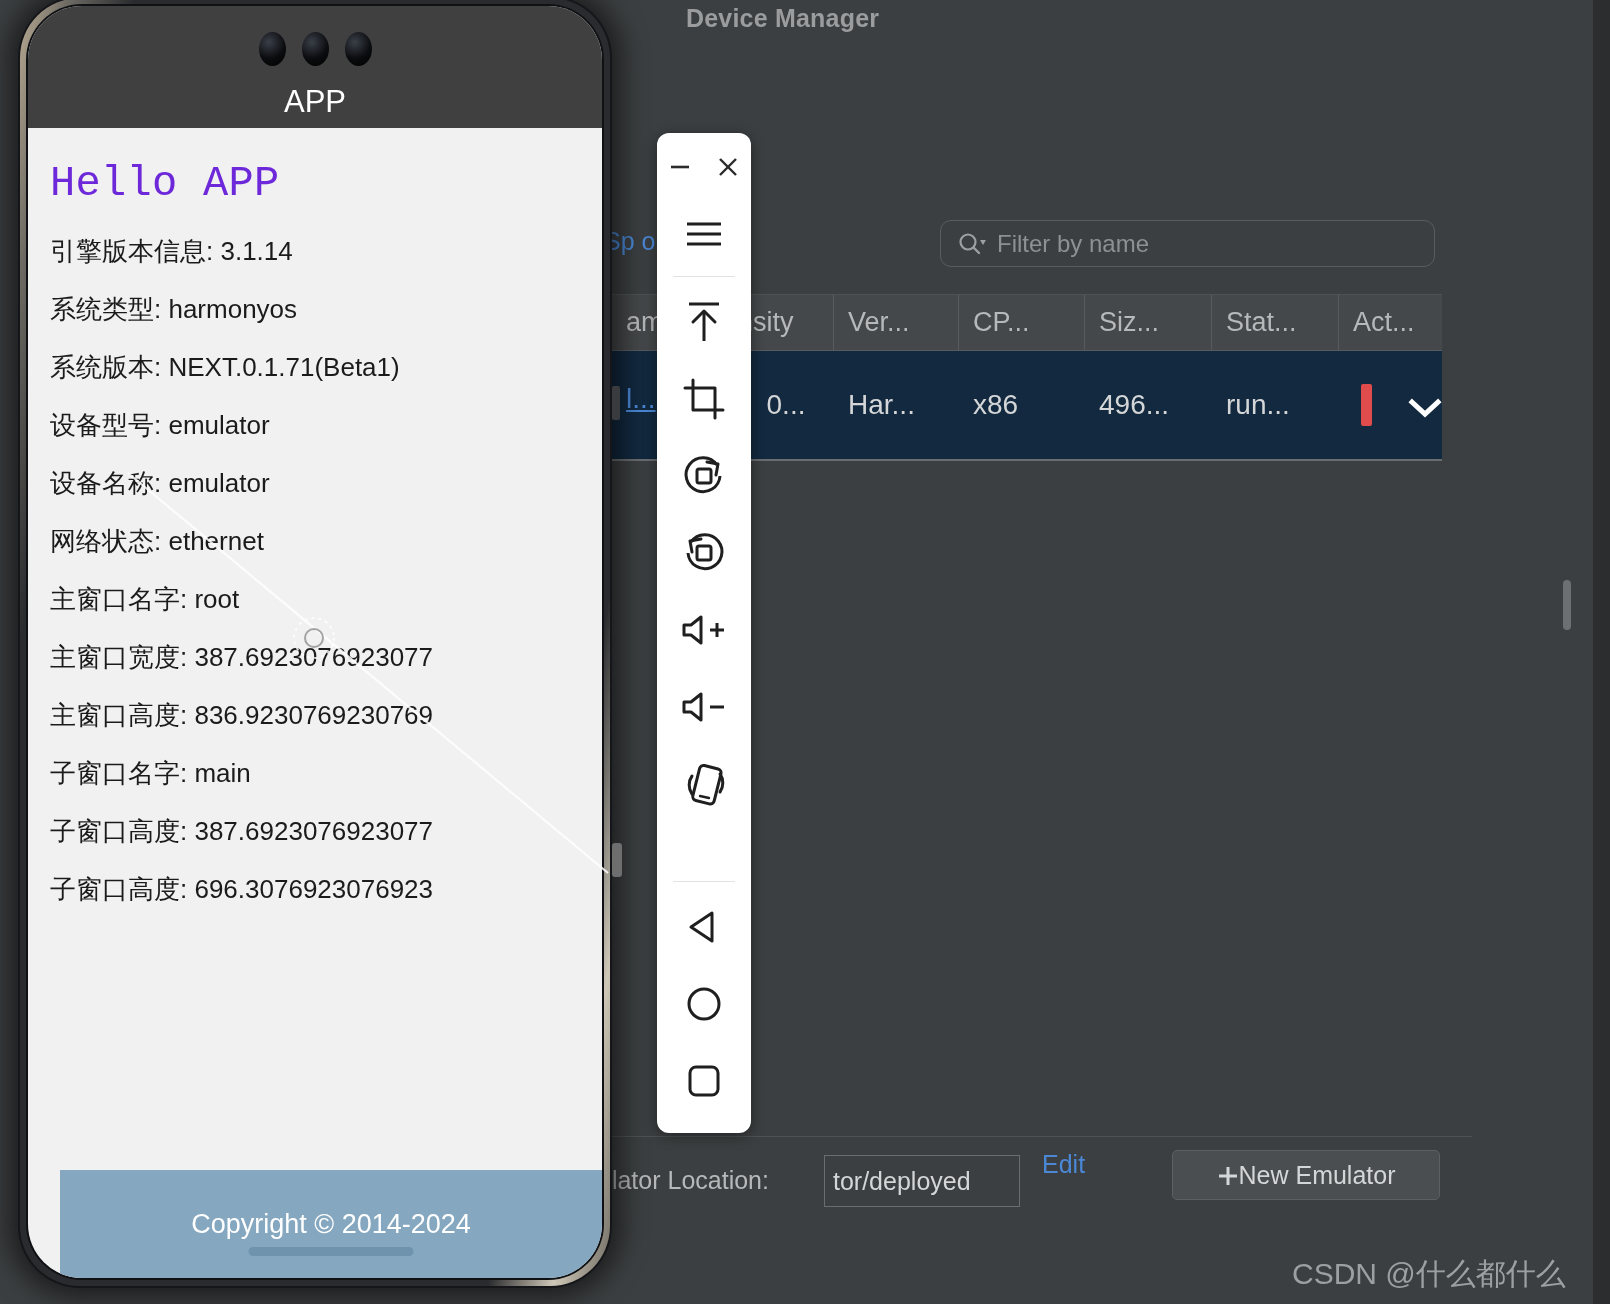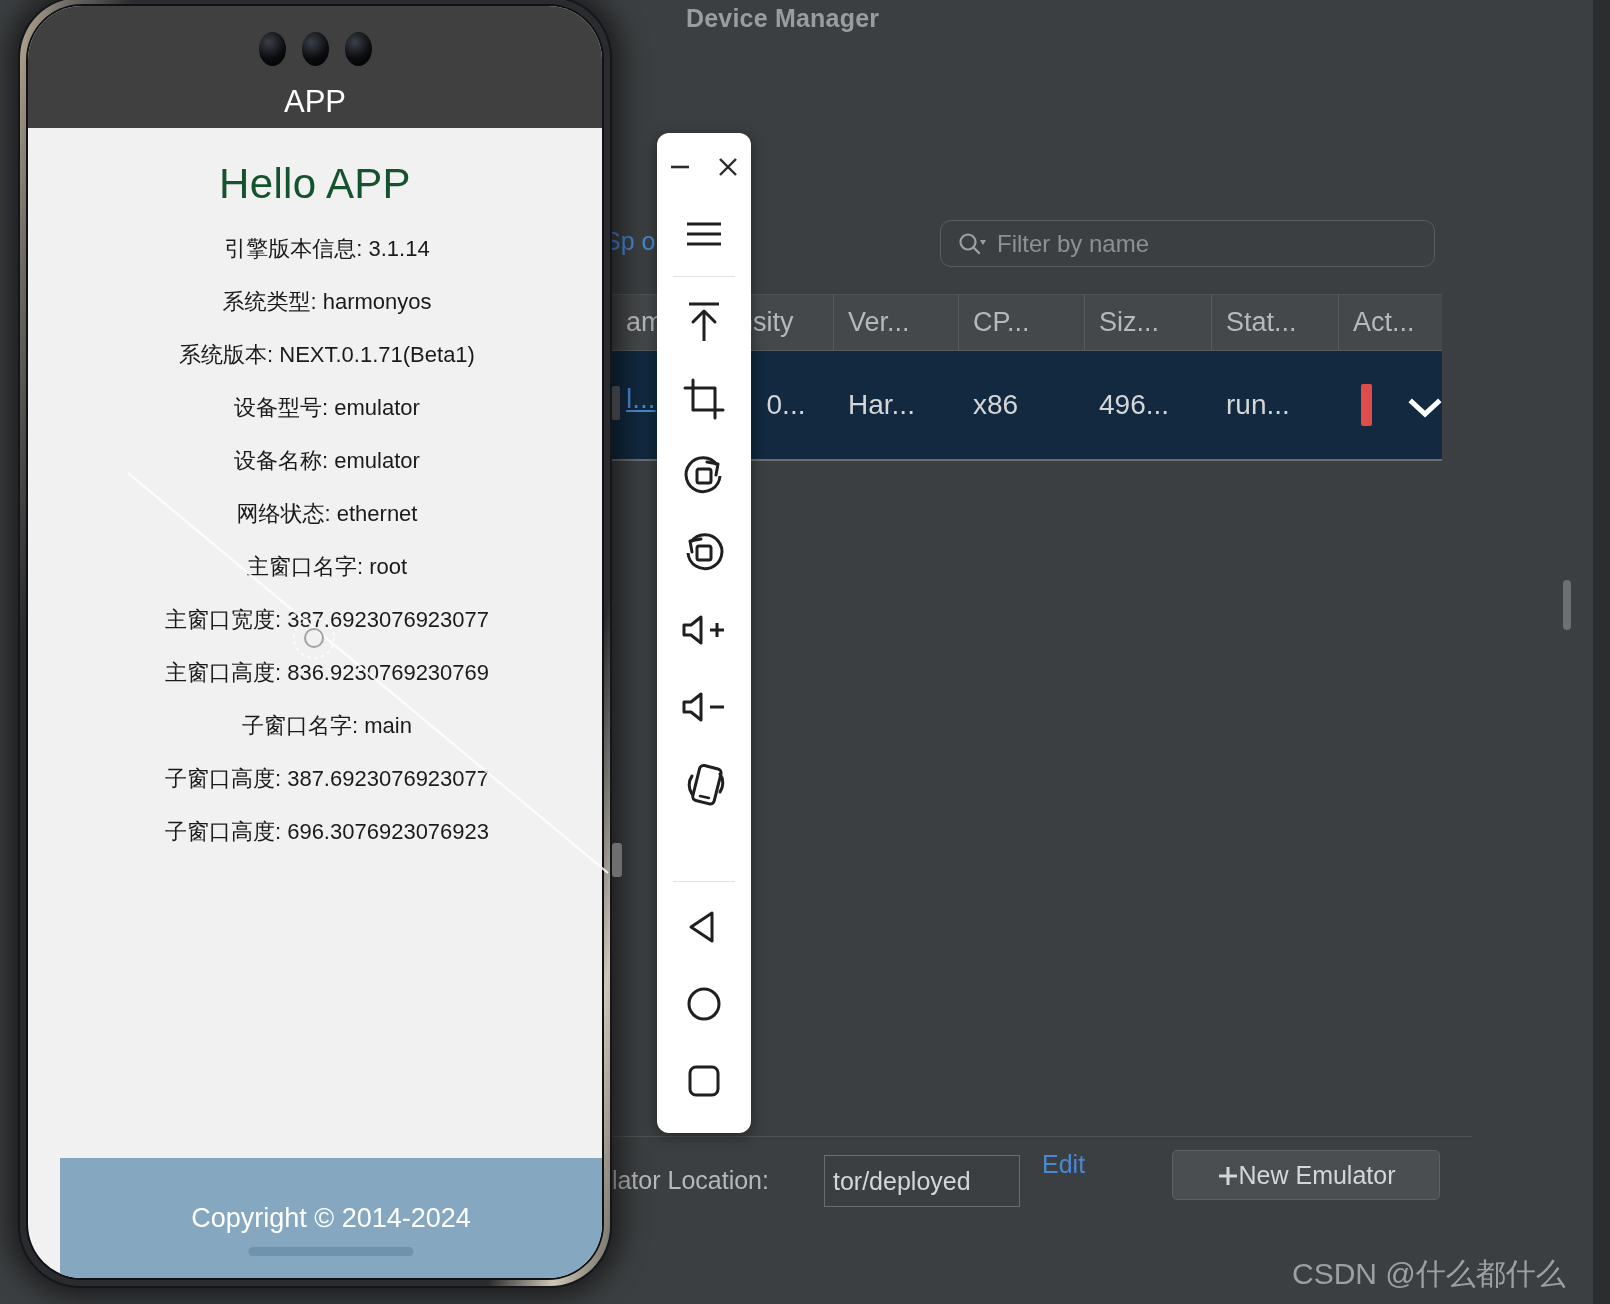--- a/index.html
+++ b/index.html
@@ -2,21 +2,21 @@
 <html><head>
 <meta charset="utf-8">
 <style>
   * { box-sizing: border-box; margin: 0; padding: 0; }
   html, body {
     width: 1610px; height: 1304px;
     overflow: hidden;
     font-family: "Liberation Sans", sans-serif;
     background: #3c3f41;
   }
-  #root { position: relative; width: 1610px; height: 1304px; overflow: hidden; text-align: center; }
+  #root { position: relative; width: 1610px; height: 1304px; overflow: hidden; }
 
   
   .ide-bg {
     position: absolute; left: 0; top: 0; width: 1610px; height: 1304px;
     background: #3c3f41;
   }
   .ide-titlebar {
     position: absolute; left: 0; top: 0; width: 1610px; height: 42px;
     background: #3c3f41;
   }
@@ -204,26 +204,26 @@
     position: absolute; left: 0; right: 0; top: 26px;
     display: flex; justify-content: center; gap: 16px;
   }
   .cam-dot {
     width: 27px; height: 34px; border-radius: 50%;
     background: radial-gradient(circle at 36% 30%, #3a3f48 0%, #0b0c0f 55%, #000 100%);
   }
   .app-title { font-size: 31px; color: #ffffff; }
 
   .app-body { flex: 1 1 auto; background: #f1f1f1; padding: 32px 22px 0 22px; position: relative; }
-  .app-h1 { font-size: 42px; color: #14532d; margin-bottom: 26px; letter-spacing: .3px; }
+  .app-h1 { font-size: 42px; color: #6d28d9; margin-bottom: 26px; letter-spacing: .3px; font-family: Liberation Mono, monospace; }
   .app-line {
-    font-size: 22px; color: #1b1b1b; margin-bottom: 23px; white-space: nowrap; margin-left: 24px;
+    font-size: 26px; color: #1b1b1b; margin-bottom: 23px; white-space: nowrap;
   }
   .app-footer {
-    flex: none; height: 120px; background: #85a8c0;
+    flex: none; height: 108px; background: #85a8c0;
     display: flex; flex-direction: column; align-items: center;
     justify-content: center; position: relative; margin-left: 32px;
   }
   .copyright { font-size: 27px; color: #ffffff; }
   .home-bar {
     position: absolute; bottom: 22px; left: 50%; transform: translateX(-50%);
     width: 165px; height: 9px; border-radius: 5px; background: #6f93ad;
   }
 
   

